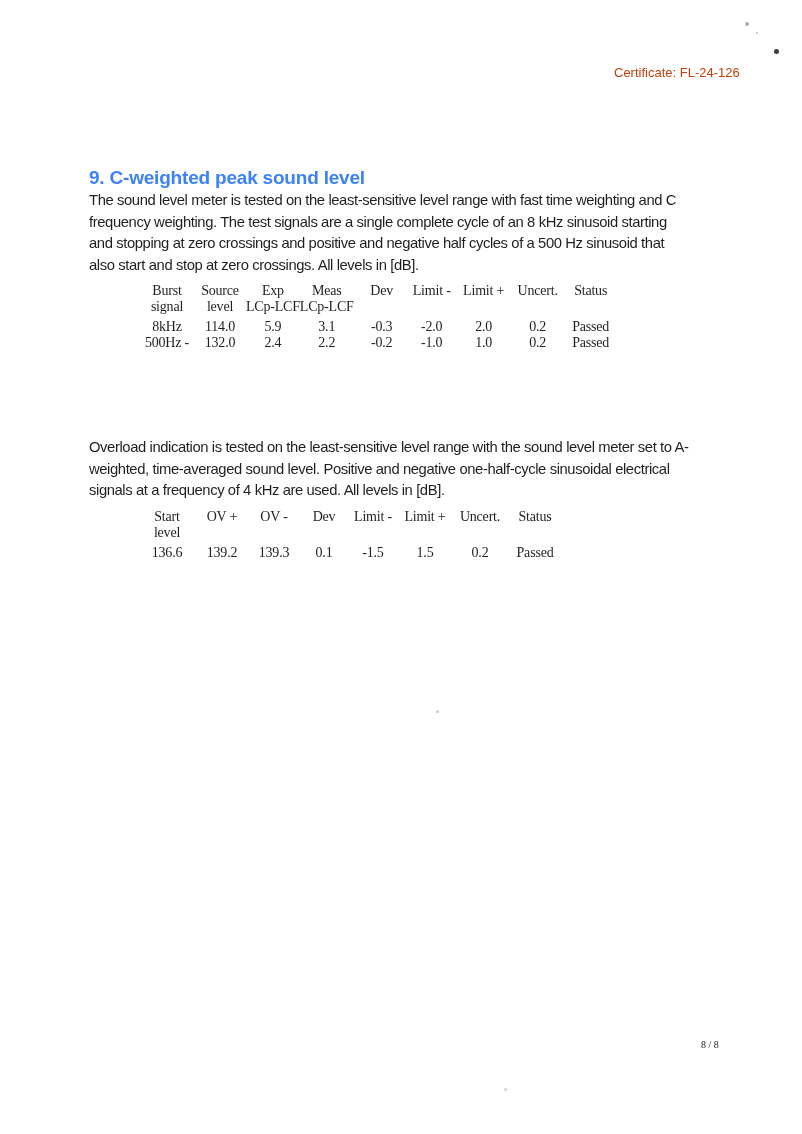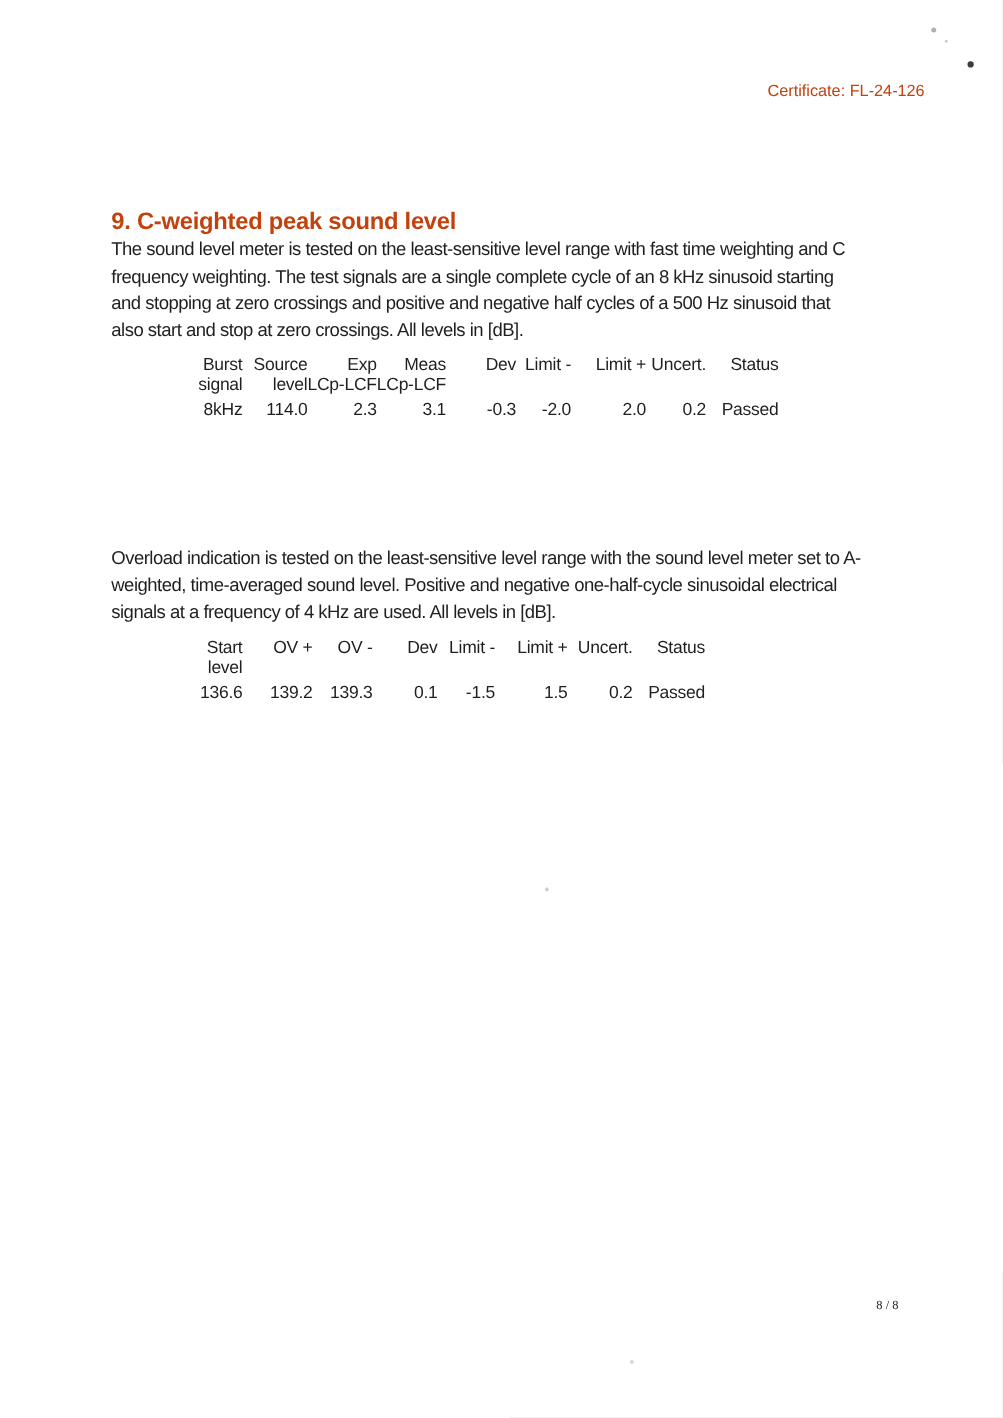--- a/index.html
+++ b/index.html
@@ -37,21 +37,21 @@
 
   
   .certificate {
     position:absolute; left:614px; top:65px;
     font-size:13px; color:#c2410c; white-space:nowrap;
   }
 
   
   .sec-heading {
     position:absolute; left:89px;
-    font-size:19px; font-weight:bold; color:#c2410c;
+    font-size:19px; font-weight:bold; color:#3b82f6;
     letter-spacing:-0.2px; white-space:nowrap;
   }
   .sec-heading.h9  { top:167px; }
   .sec-heading.h10 { top:416px; }
   .sec-body {
     position:absolute; left:89px;
     font-size:14.8px; line-height:21.5px; letter-spacing:-0.4px;
     color:#1f1f1f; white-space:pre-line;
   }
   .sec-body.b9  { top:190px; }
@@ -59,22 +59,22 @@
 
   
   table.data {
     position:absolute; border-collapse:collapse; table-layout:fixed;
     font-size:14px; line-height:16px; letter-spacing:-0.2px;
     color:#1f1f1f;
   }
   table.t9  { left:140px; top:283px; }
   table.t10 { left:140px; top:509px; }
   table.data th, table.data td {
-    text-align:right; font-weight:normal; padding:0;
-    white-space:nowrap; overflow:visible;
+    text-align:center; font-weight:normal; padding:0;
+    white-space:nowrap; overflow:visible;font-family:Liberation Serif, serif;
   }
   table.data th { vertical-align:top; padding-bottom:4px; }
   table.data th div { line-height:16px; }
   table.data td { height:16px; }
 
   
   .page-number {
     position:absolute; left:701px; top:1039px;
     font-family:Liberation Serif, serif;
     font-size:10px; color:#222; white-space:nowrap;
@@ -151,25 +151,36 @@
         <th>
             <div>Status</div>
             <div></div>
           </th>
       </tr>
     </thead>
     <tbody>
       <tr>
         <td>8kHz</td>
         <td>114.0</td>
-        <td>2.3</td>
+        <td>5.9</td>
         <td>3.1</td>
         <td>-0.3</td>
         <td>-2.0</td>
         <td>2.0</td>
+        <td>0.2</td>
+        <td>Passed</td>
+      </tr>
+      <tr>
+        <td>500Hz -</td>
+        <td>132.0</td>
+        <td>2.4</td>
+        <td>2.2</td>
+        <td>-0.2</td>
+        <td>-1.0</td>
+        <td>1.0</td>
         <td>0.2</td>
         <td>Passed</td>
       </tr>
     </tbody>
   </table>
 
   <div class="sec-body b10">Overload indication is tested on the least-sensitive level range with the sound level meter set to A-
 weighted, time-averaged sound level. Positive and negative one-half-cycle sinusoidal electrical
 signals at a frequency of 4 kHz are used. All levels in [dB].</div>
 

